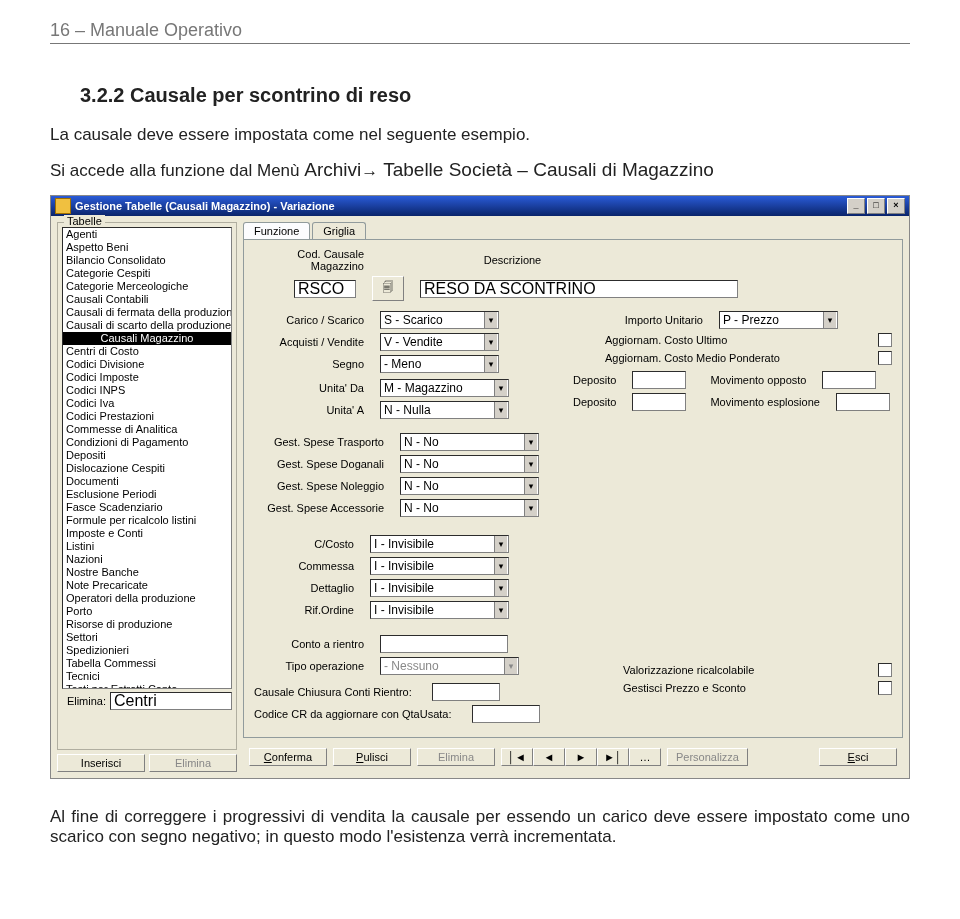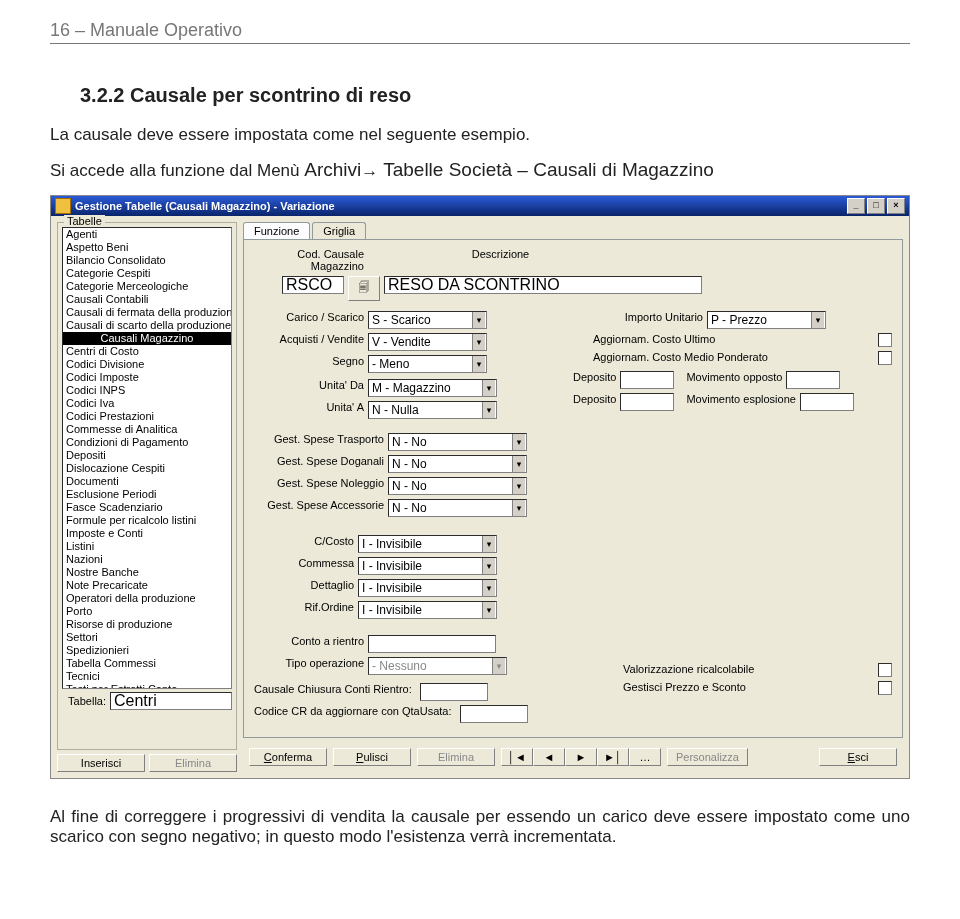--- a/index.html
+++ b/index.html
@@ -150,22 +150,22 @@
   }
   .tabpanel {
     border:1px solid #919b9c;
     background:#ece9d8;
     flex:1;
     padding: 8px 10px 10px 10px;
     position:relative;
   }
   .form-row {
     display:flex;
-    align-items:flex-start;
-    gap:4px;
+    align-items:center;
+    gap:16px;
     margin-bottom:4px;
     font-size:11px;
   }
   .lbl-r { text-align:right; display:inline-block; }
   .combo {
     background:#fff; border:1px inset #808080; height:16px;
     display:inline-flex; align-items:center; padding:0 14px 0 3px;
     font-size:12px; position:relative;
   }
   .combo::after {
@@ -252,21 +252,21 @@
               <div>Operatori della produzione</div>
               <div>Porto</div>
               <div>Risorse di produzione</div>
               <div>Settori</div>
               <div>Spedizionieri</div>
               <div>Tabella Commessi</div>
               <div>Tecnici</div>
               <div>Testi per Estratti Conto</div>
             </div>
           <div class="small-row">
-            <span class="lbl-r" style="width:44px">Tabella:</span>
+            <span class="lbl-r" style="width:44px">Elimina:</span>
             <span class="txt" style="flex:1">Centri</span>
           </div>
         </div>
         <div class="sidebar-btns">
           <span class="btn">Inserisci</span>
           <span class="btn disabled">Elimina</span>
         </div>
       </div>
 
       <div class="formarea">

